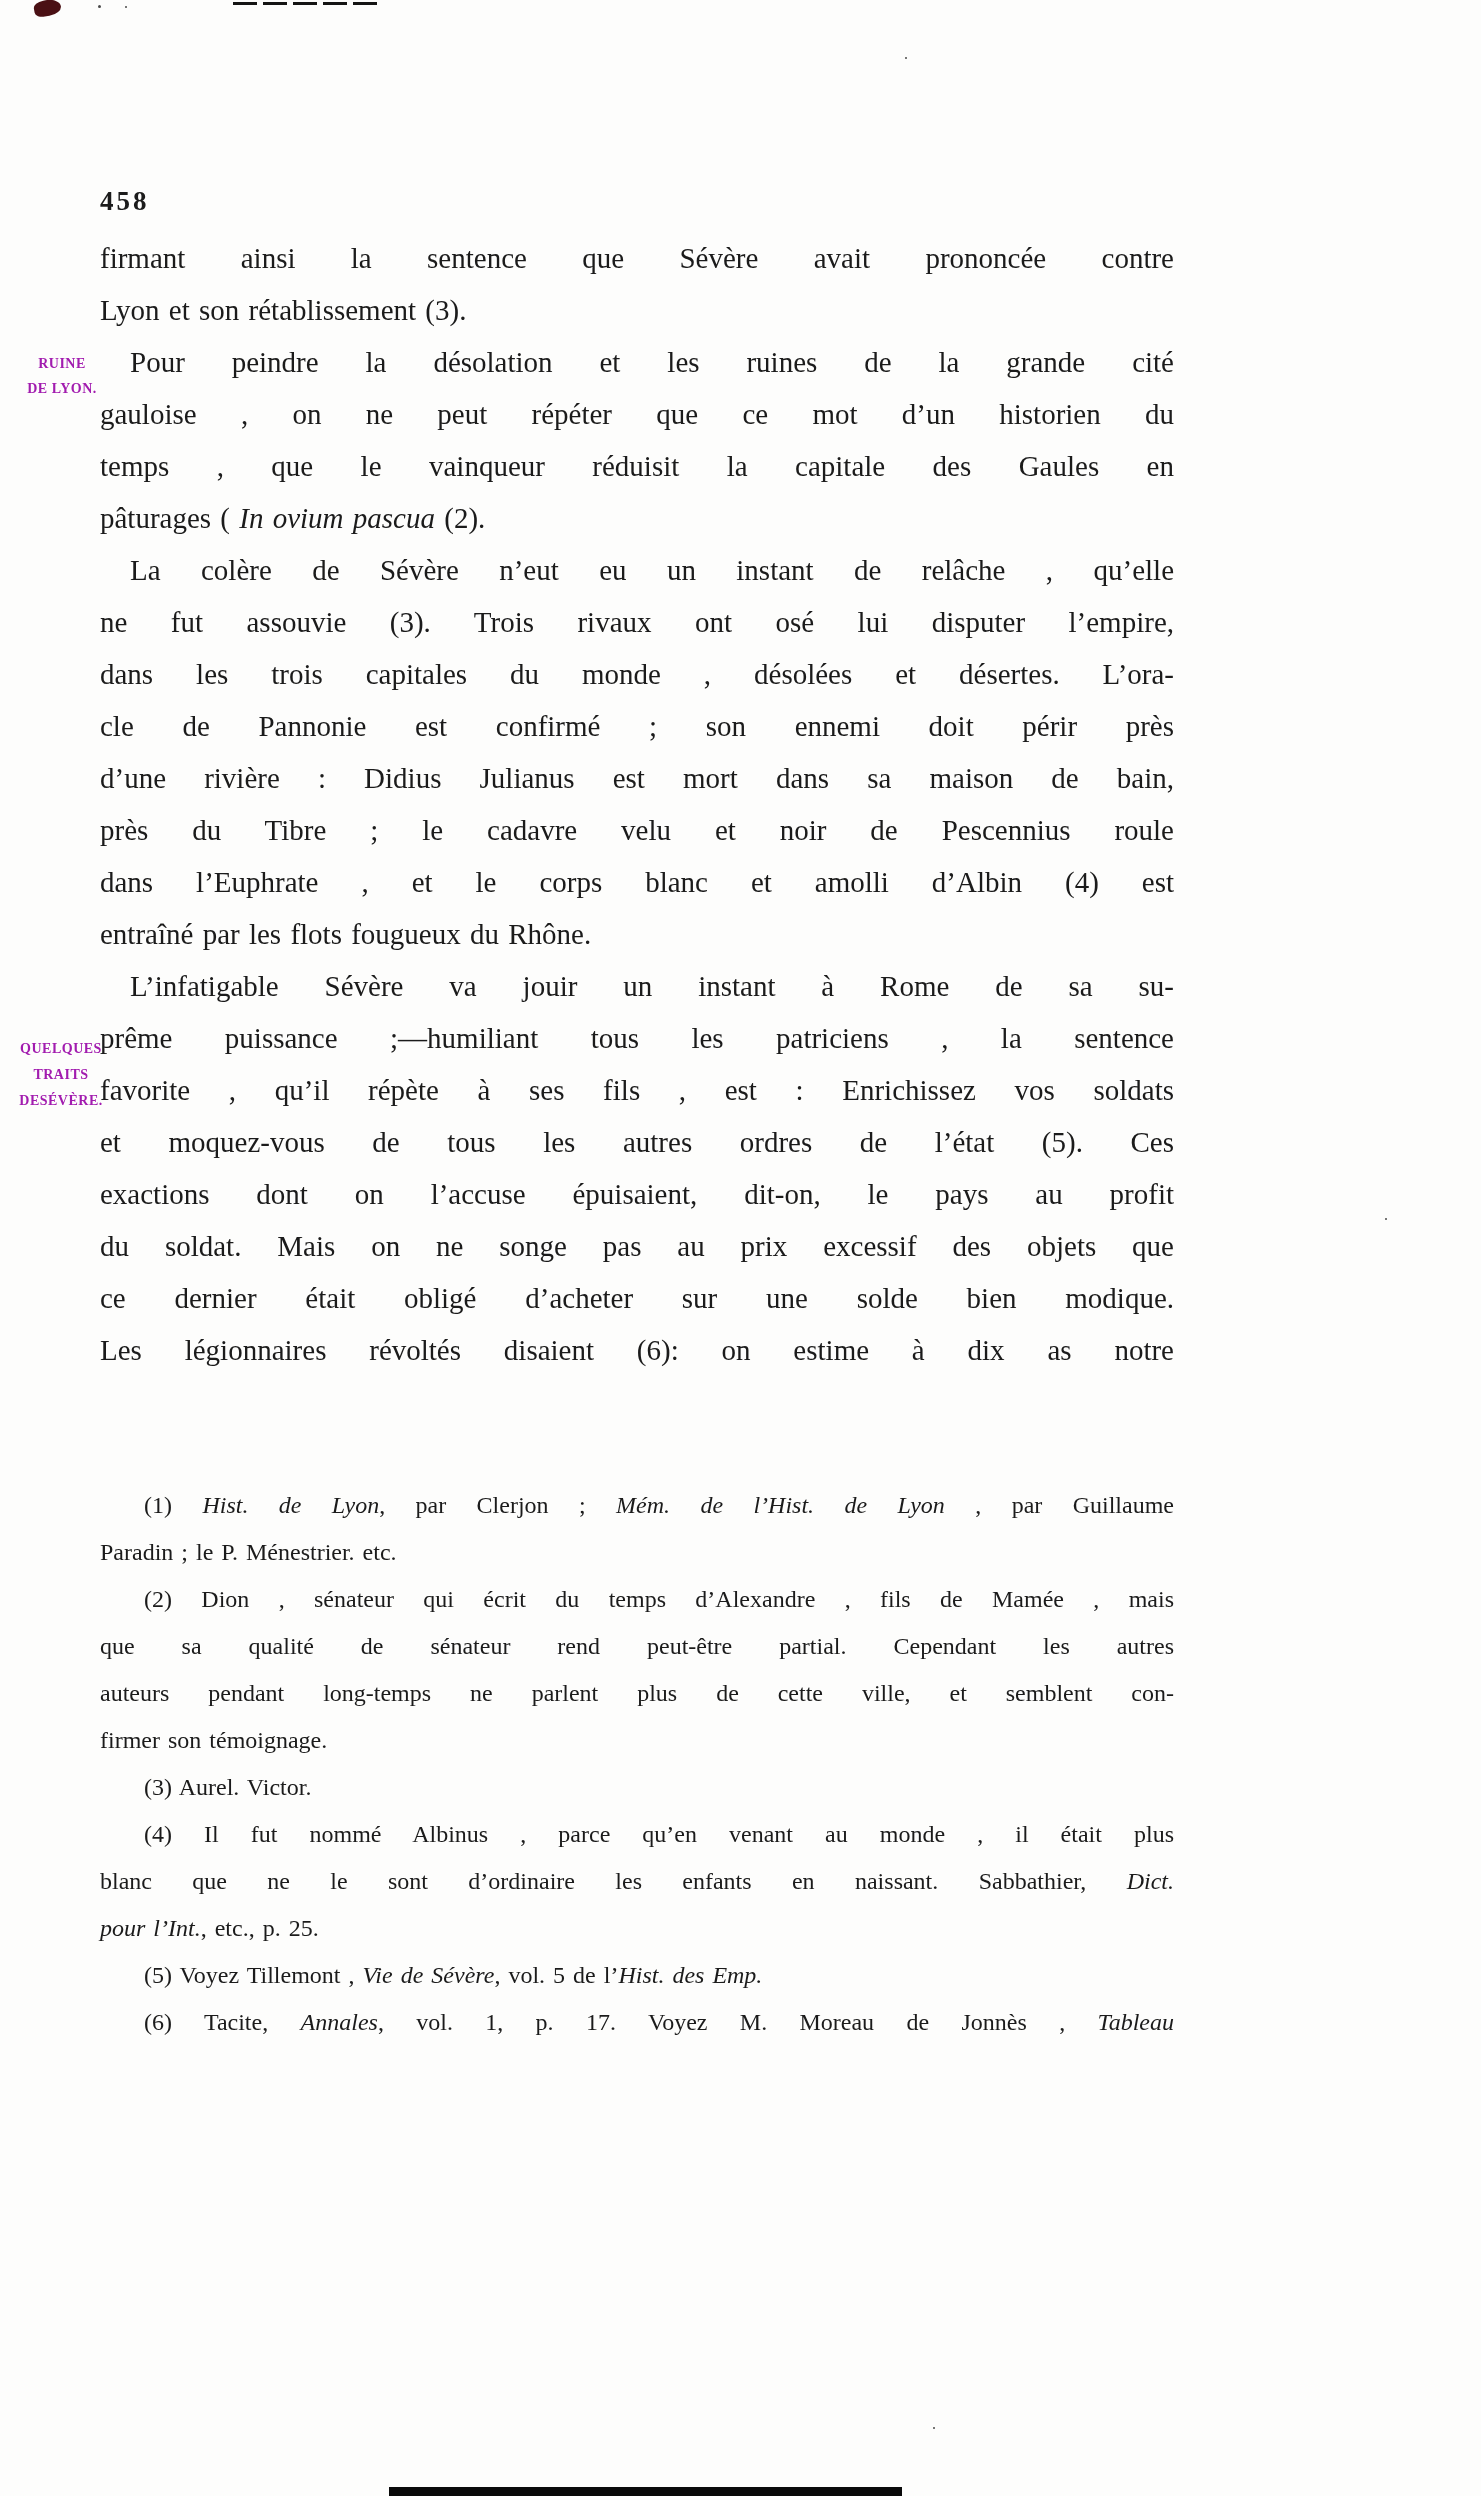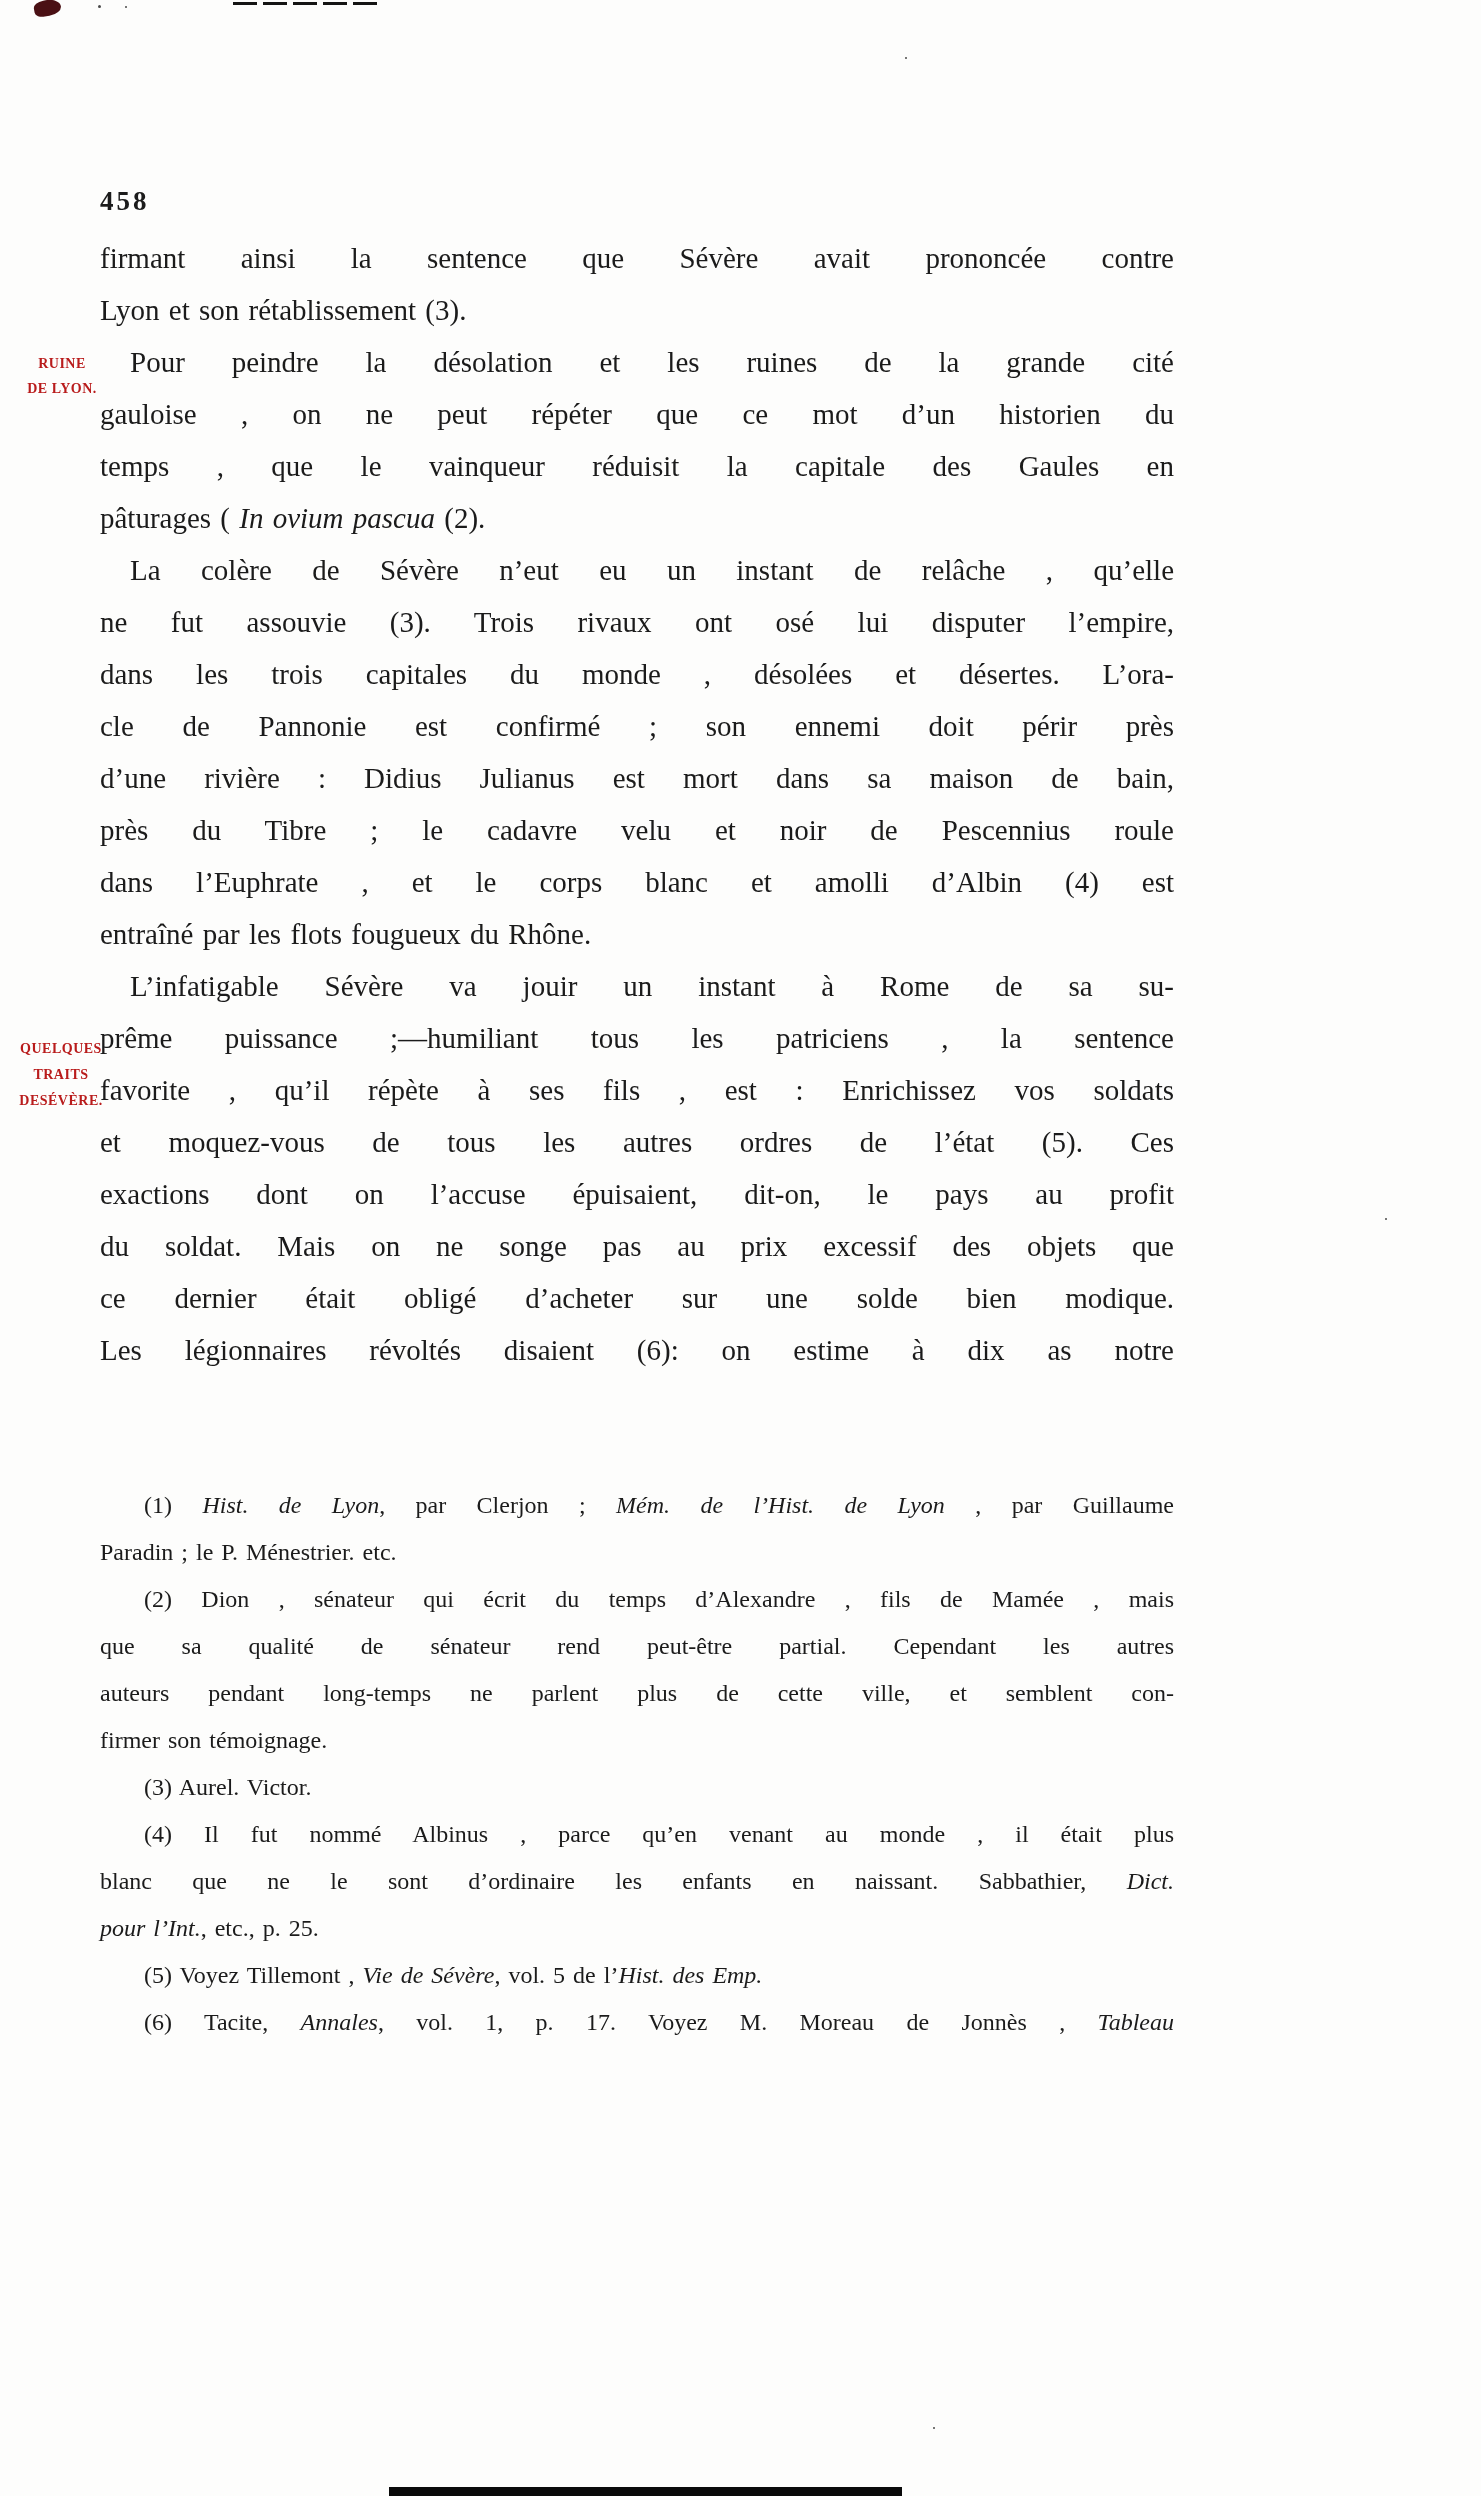--- a/index.html
+++ b/index.html
@@ -41,21 +41,21 @@
   
   .page-number{
     position:absolute;left:100px;top:186px;width:1074px;
     text-align:left;font-size:27px;letter-spacing:3px;font-weight:bold;
   }
 
   
   .margin-note{
     position:absolute;
     font-size:14px;font-weight:700;letter-spacing:0.5px;
-    text-align:center;color:#b91c1c;
+    text-align:center;color:#a21caf;
   }
   .note-1{left:20px;top:351px;width:84px;line-height:25px;}
   .note-2{left:16px;top:1036px;width:90px;line-height:26px;}
 
   
   .body-text{
     position:absolute;left:100px;top:232px;width:1074px;
     font-size:29px;line-height:52px;
   }
   .footnotes{

